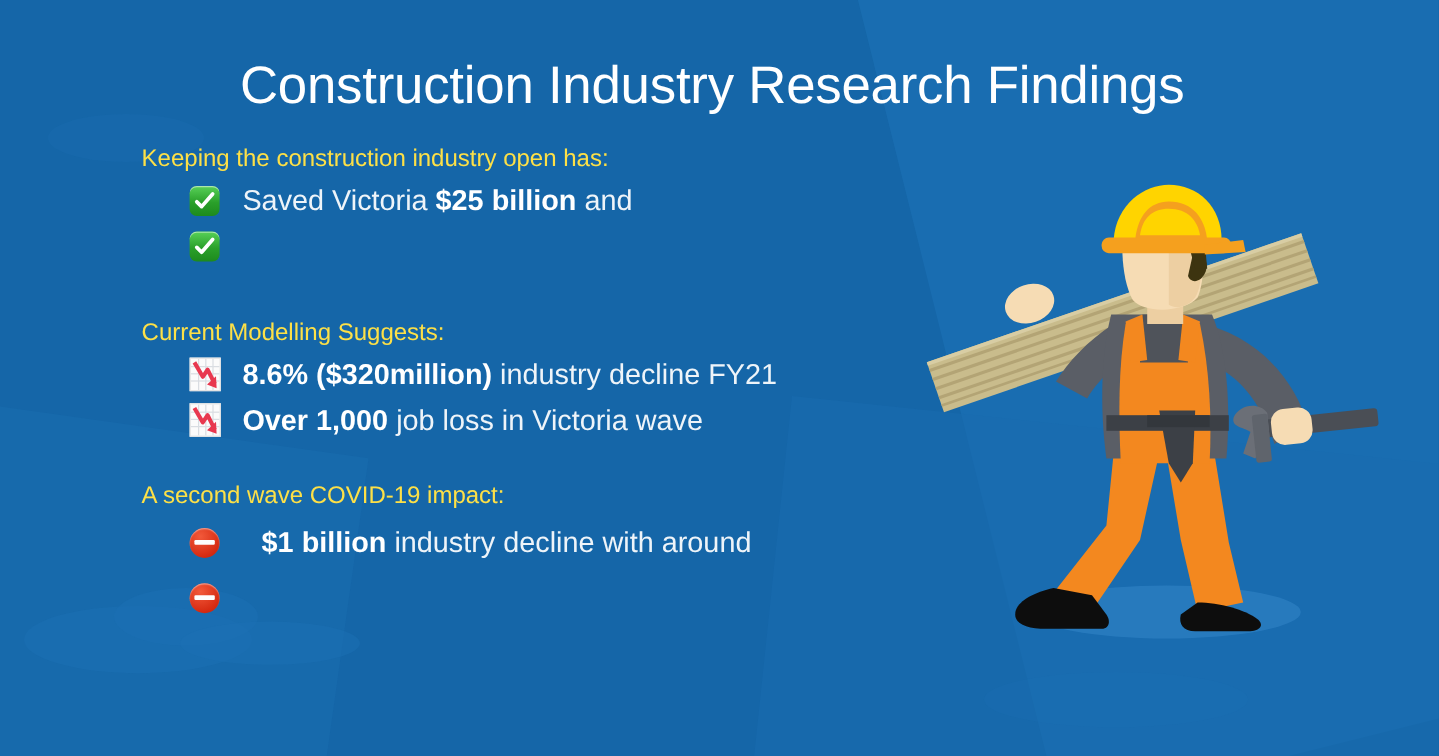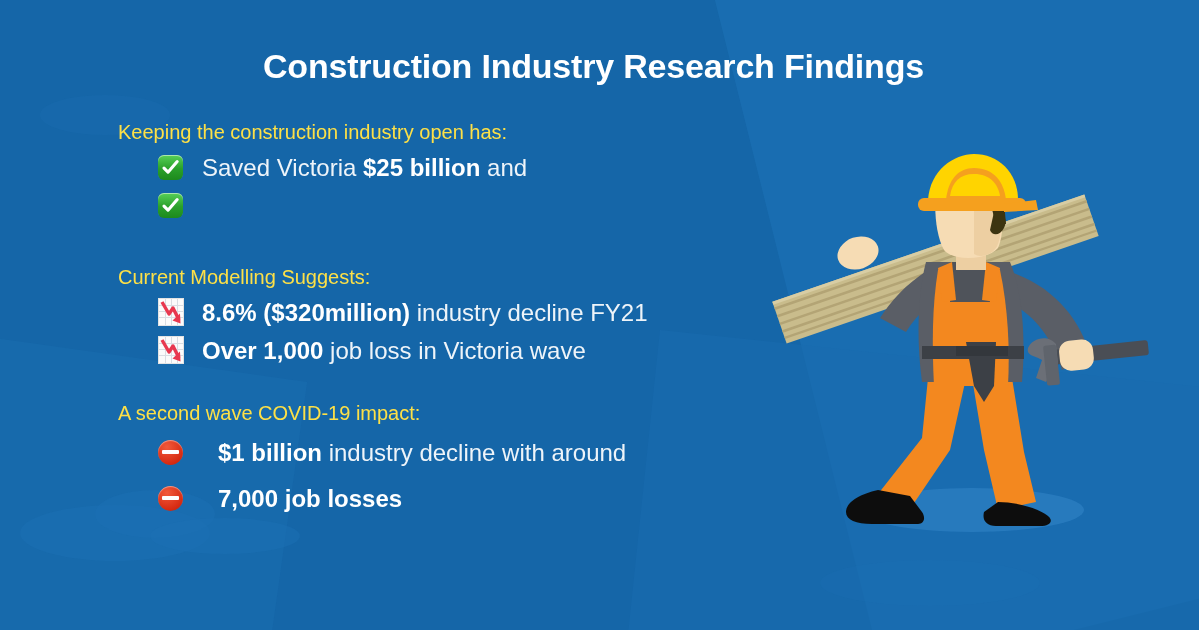--- a/index.html
+++ b/index.html
@@ -55,22 +55,22 @@
   .bg-cloud.c3 { left:150px; top:518px; width:150px; height:36px; }
   .bg-cloud.c4 { left:40px;  top:95px;  width:130px; height:40px; opacity:.28; }
   .bg-cloud.c5 { left:820px; top:560px; width:220px; height:46px; opacity:.25; }
 
   
   .title {
     position:absolute;
     left:0; right:12px; top:47px;
     text-align:center;
     color:#ffffff;
-    font-size:34px;
-    font-weight:bold;
+    font-size:44px;
+    font-weight:normal;
     letter-spacing:-0.2px;
     z-index:6;
   }
 
   
   .content {
     position:absolute;
     left:118px; top:120px;
     width:640px;
     z-index:6;
@@ -249,21 +249,20 @@
         <div class="bullet">
           <span class="icon-slot">
             <span class="ico ico-noentry"></span>
           </span>
           <span class="btext"><b>$1 billion</b><span> industry decline with around</span></span>
         </div>
         <div class="bullet">
           <span class="icon-slot">
             <span class="ico ico-noentry"></span>
           </span>
-          <span class="btext"><b>7,000 job losses</b></span>
         </div>
       </div>
     </div>
 
   </div>
 
   <div class="worker">
     <svg width="430" height="420" viewBox="0 0 430 420">
 
       <ellipse cx="212" cy="360" rx="112" ry="22" fill="#2a7cc0" opacity="0.85"></ellipse>

